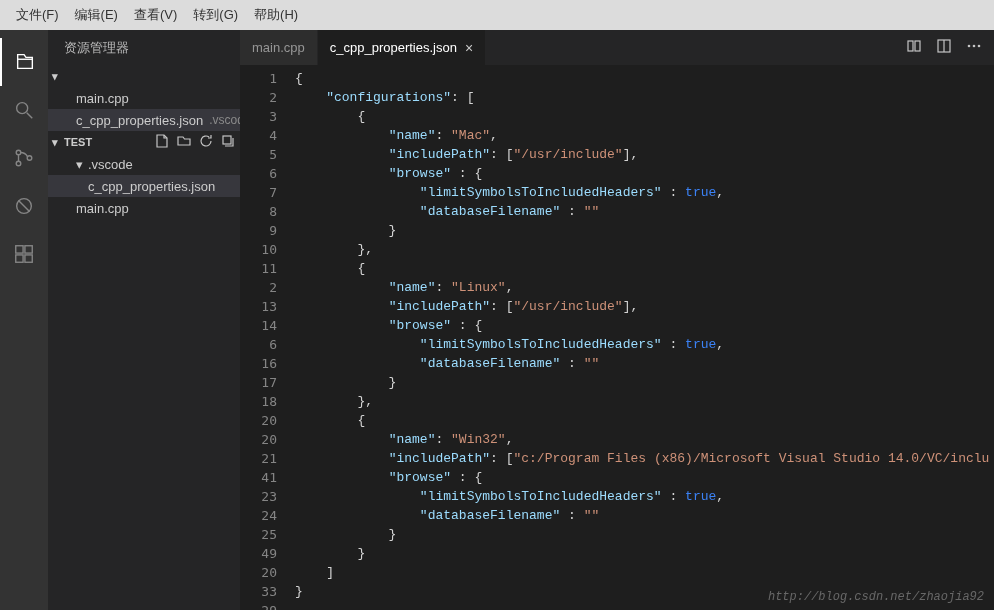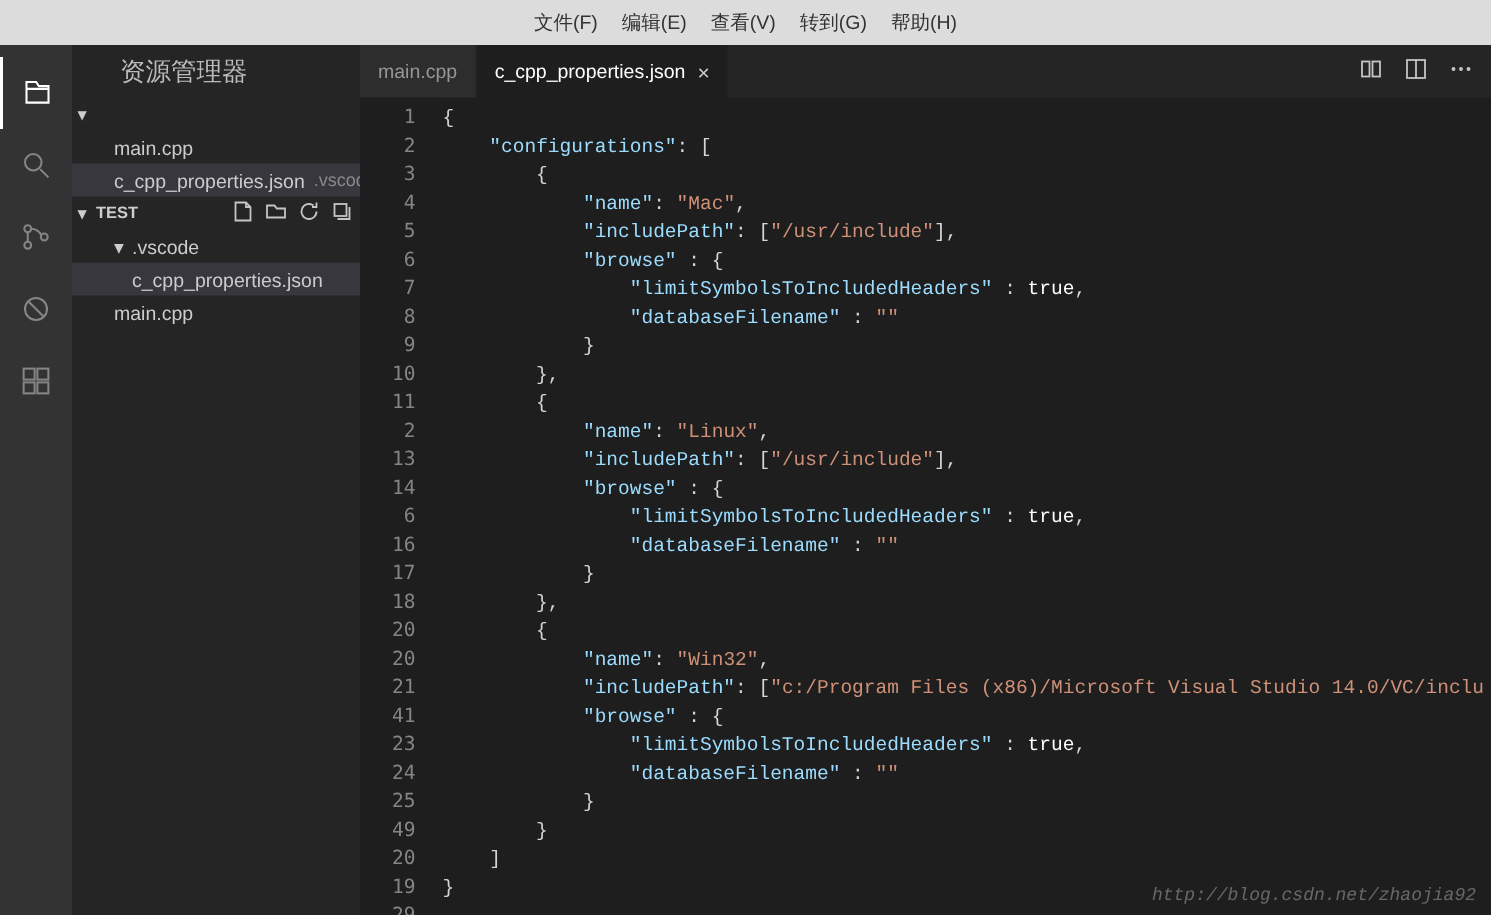--- a/index.html
+++ b/index.html
@@ -12,21 +12,20 @@
   overflow: hidden;
   font-size: 13px;
 }
 .menubar {
   height: 30px;
   background: #dcdcdc;
   color: #333;
   display: flex;
   align-items: center;
   padding: 0 8px;
-  justify-content: center;
 }
 .menubar-item {
   padding: 4px 8px;
   cursor: pointer;
 }
 .main-wrap {
   display: flex;
   height: calc(100% - 30px);
 }
 .activitybar {
@@ -52,22 +51,22 @@
 }
 .sidebar {
   width: 192px;
   background: #252526;
   color: #cccccc;
 }
 .sidebar-header {
   height: 35px;
   display: flex;
   align-items: center;
-  padding: 0 32px;
-  font-size: 17px;
+  padding: 0 16px;
+  font-size: 13px;
   color: #bbbbbb;
 }
 .section-header {
   height: 22px;
   display: flex;
   align-items: center;
   padding: 0 4px;
   font-size: 11px;
   font-weight: bold;
   color: #cccccc;
@@ -164,21 +163,21 @@
   font-family: Consolas, "Courier New", monospace;
   font-size: 13px;
   line-height: 19px;
   white-space: pre;
   color: #d4d4d4;
   overflow: hidden;
 }
 .tk-key { color: #9cdcfe; }
 .tk-str { color: #ce9178; }
 .tk-punc { color: #d4d4d4; }
-.tk-bool { color: #ffffff; }
+.tk-bool { color: #3b82f6; }
 .watermark {
   position: absolute;
   bottom: 6px;
   right: 10px;
   color: #7a7a7a;
   font-family: "Courier New", monospace;
   font-size: 12px;
   font-style: italic;
   opacity: 0.8;
 }
@@ -330,21 +329,21 @@
           <div>18</div>
           <div>20</div>
           <div>20</div>
           <div>21</div>
           <div>41</div>
           <div>23</div>
           <div>24</div>
           <div>25</div>
           <div>49</div>
           <div>20</div>
-          <div>19</div>
+          <div>33</div>
           <div>29</div>
         </div>
       <div class="code" id="code"><div><span class="tk-punc">{</span></div><div><span class="tk-punc">    </span><span class="tk-key">"configurations"</span><span class="tk-punc">: [</span></div><div><span class="tk-punc">        {</span></div><div><span class="tk-punc">            </span><span class="tk-key">"name"</span><span class="tk-punc">: </span><span class="tk-str">"Mac"</span><span class="tk-punc">,</span></div><div><span class="tk-punc">            </span><span class="tk-key">"includePath"</span><span class="tk-punc">: [</span><span class="tk-str">"/usr/include"</span><span class="tk-punc">],</span></div><div><span class="tk-punc">            </span><span class="tk-key">"browse"</span><span class="tk-punc"> : {</span></div><div><span class="tk-punc">                </span><span class="tk-key">"limitSymbolsToIncludedHeaders"</span><span class="tk-punc"> : </span><span class="tk-bool">true</span><span class="tk-punc">,</span></div><div><span class="tk-punc">                </span><span class="tk-key">"databaseFilename"</span><span class="tk-punc"> : </span><span class="tk-str">""</span></div><div><span class="tk-punc">            }</span></div><div><span class="tk-punc">        },</span></div><div><span class="tk-punc">        {</span></div><div><span class="tk-punc">            </span><span class="tk-key">"name"</span><span class="tk-punc">: </span><span class="tk-str">"Linux"</span><span class="tk-punc">,</span></div><div><span class="tk-punc">            </span><span class="tk-key">"includePath"</span><span class="tk-punc">: [</span><span class="tk-str">"/usr/include"</span><span class="tk-punc">],</span></div><div><span class="tk-punc">            </span><span class="tk-key">"browse"</span><span class="tk-punc"> : {</span></div><div><span class="tk-punc">                </span><span class="tk-key">"limitSymbolsToIncludedHeaders"</span><span class="tk-punc"> : </span><span class="tk-bool">true</span><span class="tk-punc">,</span></div><div><span class="tk-punc">                </span><span class="tk-key">"databaseFilename"</span><span class="tk-punc"> : </span><span class="tk-str">""</span></div><div><span class="tk-punc">            }</span></div><div><span class="tk-punc">        },</span></div><div><span class="tk-punc">        {</span></div><div><span class="tk-punc">            </span><span class="tk-key">"name"</span><span class="tk-punc">: </span><span class="tk-str">"Win32"</span><span class="tk-punc">,</span></div><div><span class="tk-punc">            </span><span class="tk-key">"includePath"</span><span class="tk-punc">: [</span><span class="tk-str">"c:/Program Files (x86)/Microsoft Visual Studio 14.0/VC/inclu</span></div><div><span class="tk-punc">            </span><span class="tk-key">"browse"</span><span class="tk-punc"> : {</span></div><div><span class="tk-punc">                </span><span class="tk-key">"limitSymbolsToIncludedHeaders"</span><span class="tk-punc"> : </span><span class="tk-bool">true</span><span class="tk-punc">,</span></div><div><span class="tk-punc">                </span><span class="tk-key">"databaseFilename"</span><span class="tk-punc"> : </span><span class="tk-str">""</span></div><div><span class="tk-punc">            }</span></div><div><span class="tk-punc">        }</span></div><div><span class="tk-punc">    ]</span></div><div><span class="tk-punc">}</span></div><div>&nbsp;</div></div>
     </div>
     <div class="watermark">http://blog.csdn.net/zhaojia92</div>
   </div>
 
 </div>
 
 </body></html>

